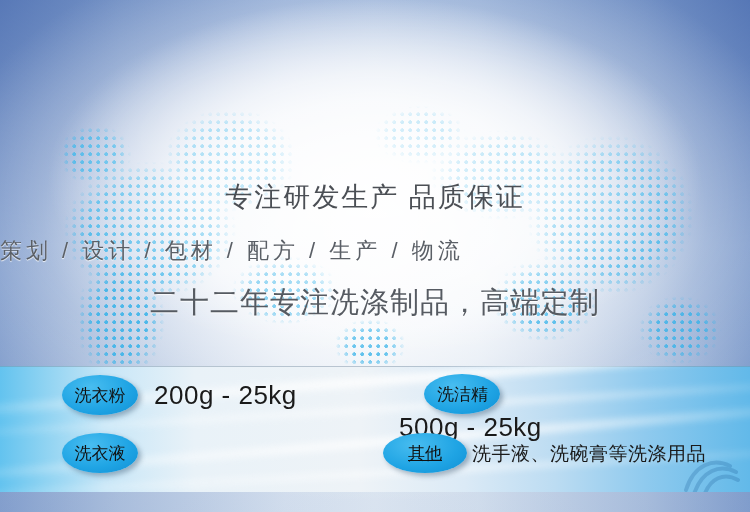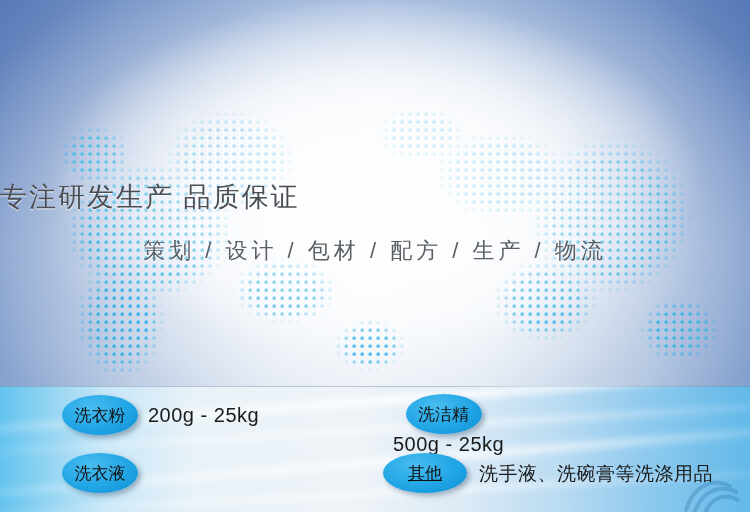--- a/index.html
+++ b/index.html
@@ -89,33 +89,33 @@
     color: #0a0a0a;
     letter-spacing: -1px;
     text-shadow: 2px 3px 4px rgba(70,90,120,0.55), 0 1px 0 rgba(255,255,255,0.25);
     white-space: nowrap;
   }
 
   .line2 {
     position: absolute;
     left: 0; top: 184px;
     width: 750px;
+    text-align: center;
     font-size: 27px;
     line-height: 1;
     color: #4b4f55;
     letter-spacing: 2px;
     font-weight: 400;
     text-shadow: 0 1px 1px rgba(255,255,255,0.85);
     white-space: nowrap;
   }
   .line3 {
     position: absolute;
     left: 0; top: 240px;
     width: 750px;
-    text-align: center;
     font-size: 22px;
     line-height: 1;
     color: #5a5f66;
     letter-spacing: 4px;
     font-weight: 400;
     text-shadow: 0 1px 1px rgba(255,255,255,0.85);
     white-space: nowrap;
   }
   .line4 {
     position: absolute;
@@ -127,21 +127,21 @@
     color: #565b62;
     letter-spacing: 1px;
     font-weight: 400;
     text-shadow: 0 1px 1px rgba(255,255,255,0.85);
     white-space: nowrap;
   }
 
   
   .lower {
     position: absolute;
-    left: 0; top: 386px;
+    left: 0; top: 366px;
     width: 750px;
     height: 126px;
     overflow: hidden;
     background:
       linear-gradient(to right,
         #63c3ef 0%, #8fd3f2 6%, #c7e6f7 14%, #e9f2f8 26%,
         #eef3f7 48%, #dbeaf6 62%, #bcdcf2 74%, #8fcaee 86%, #62b9e9 100%);
   }
   .lower .streak {
     position: absolute;
@@ -190,28 +190,28 @@
     justify-content: center;
     color: #101010;
     font-size: 17px;
     line-height: 1;
     letter-spacing: 0px;
     white-space: nowrap;
     flex: none;
   }
   .pill.wide { width: 84px; text-decoration: underline; }
   .pspec {
-    margin-left: 10px;
-    font-size: 20px;
+    margin-left: 16px;
+    font-size: 26px;
     line-height: 1;
     color: #1a1a1a;
     letter-spacing: 0.5px;
     white-space: nowrap;
   }
-  .pspec.tight { margin-left: 12px; font-size: 19px; }
+  .pspec.tight { margin-left: 5px; font-size: 19px; }
 
   
   .watermark {
     position: absolute;
     right: 6px;
     bottom: -6px;
     width: 64px;
     height: 46px;
     opacity: 0.30;
     pointer-events: none;
@@ -227,20 +227,21 @@
     <div class="dots l1"></div>
     <div class="dots l2"></div>
     <div class="center-wash"></div>
   </div>
 
 
   <div class="line2">专注研发生产 品质保证</div>
 
   <div class="line3">策划 / 设计 / 包材 / 配方 / 生产 / 物流</div>
 
+  <div class="line4">二十二年专注洗涤制品，高端定制</div>
 
   <div class="lower">
     <div class="hairline"></div>
     <div class="streak s1"></div>
     <div class="streak s2"></div>
     <div class="streak s3"></div>
     <div class="streak s4"></div>
 
     <div class="rows">
 

